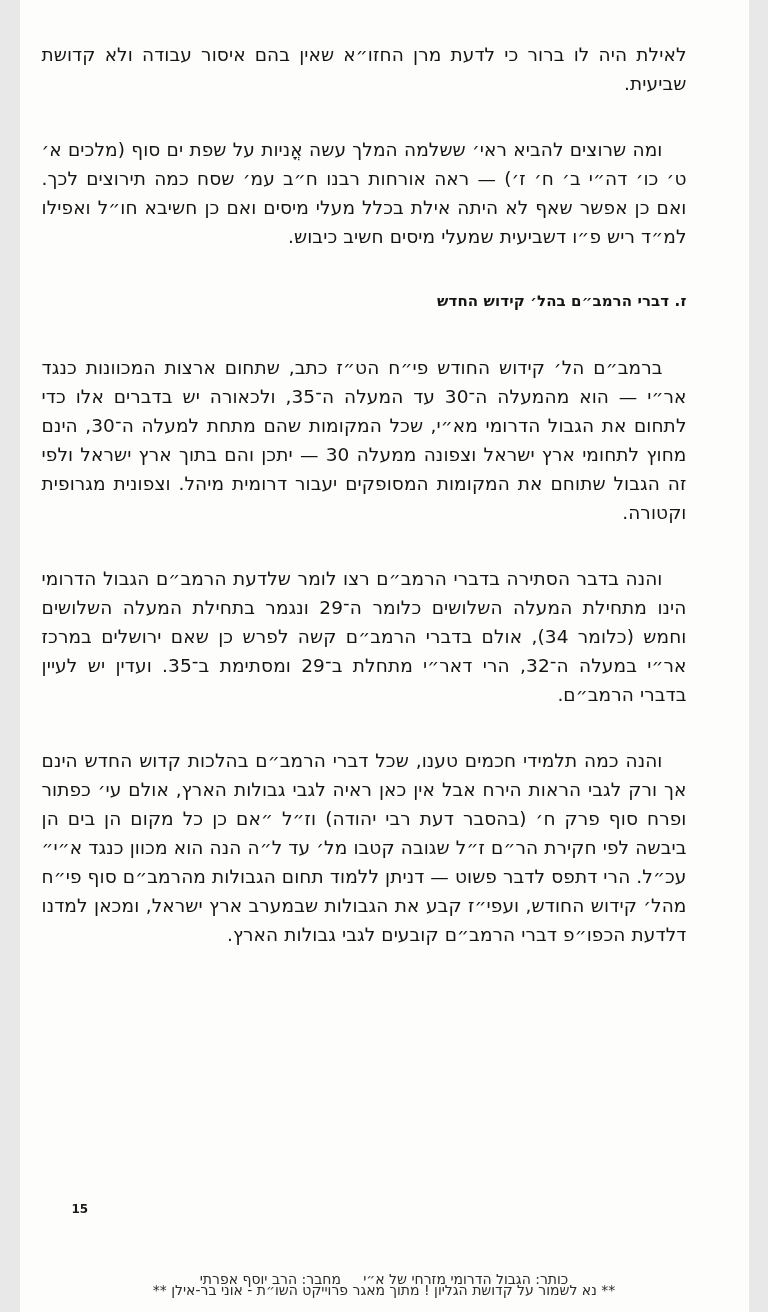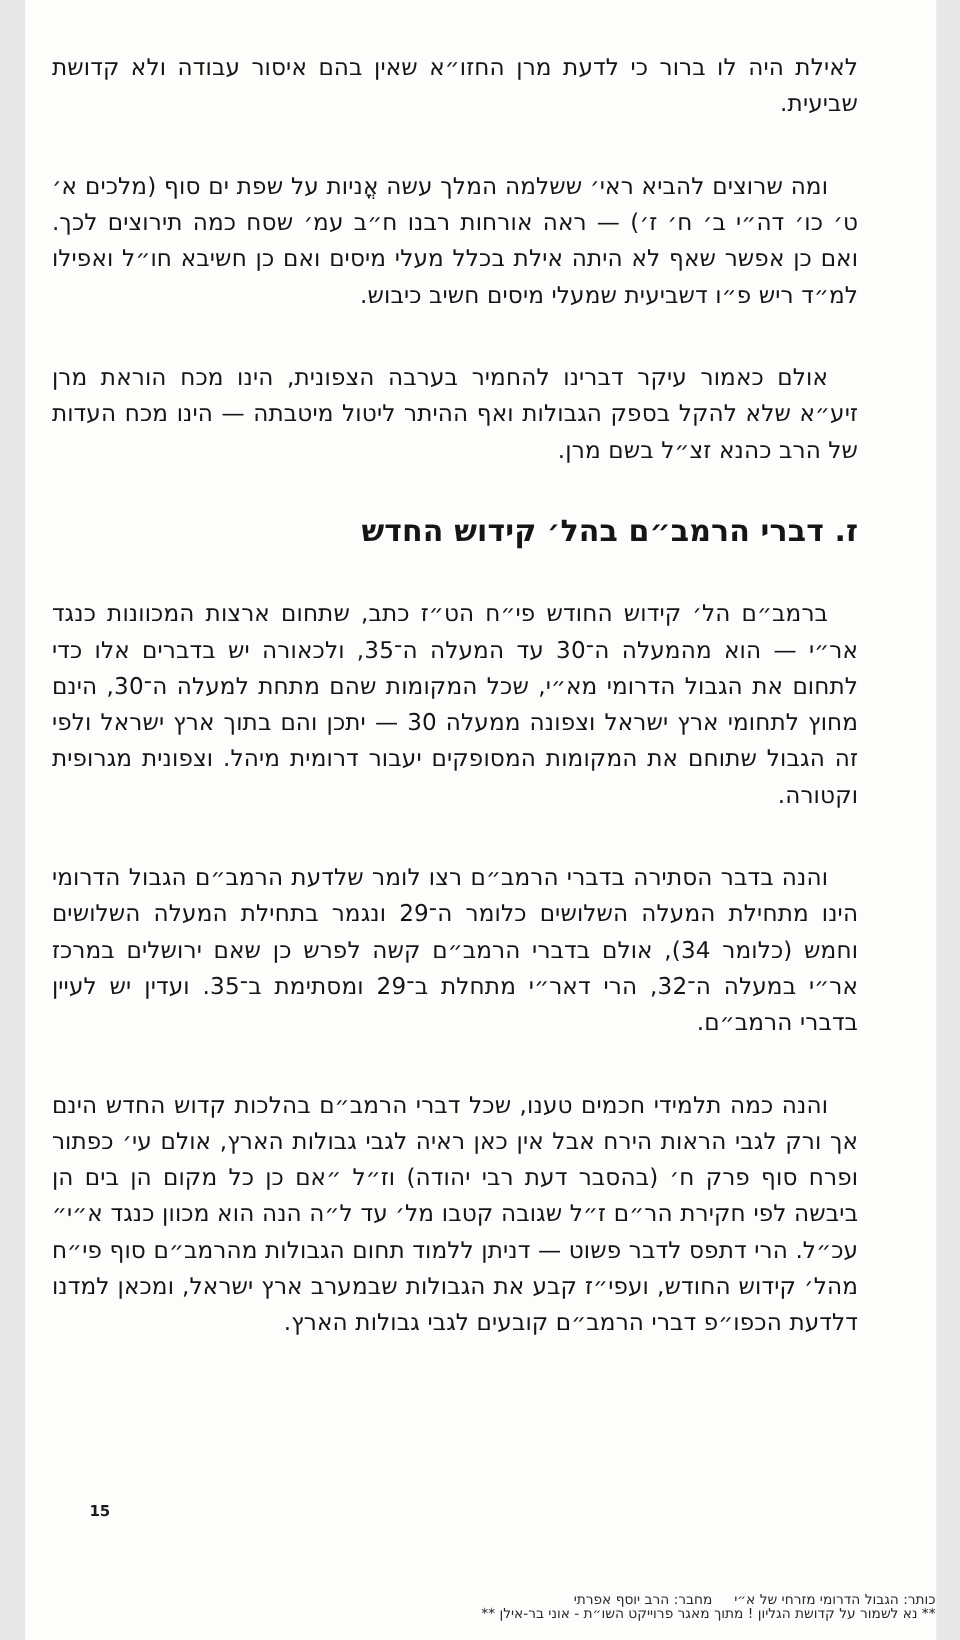--- a/index.html
+++ b/index.html
@@ -25,55 +25,54 @@
     direction: rtl;
     text-align: justify;
     font-size: 18.5px;
     line-height: 29px;
     letter-spacing: 0.1px;
   }
   .para { margin: 0; }
   .para.indent { text-indent: 24px; margin-top: 37px; }
   .section-heading {
     font-weight: bold;
-    font-size: 24px;
+    font-size: 15px;
     margin: 36px 0 7px 0;
     text-align: right;
     text-indent: 0;
   }
   .page-number {
     position: absolute;
     left: 52px;
     top: 1202px;
     font-size: 12px;
     font-weight: bold;
     color: #1a1a1a;
   }
   .footer {
     position: absolute;
     left: 0;
     right: 0;
     top: 1274px;
-    text-align: right;
+    text-align: center;
     direction: rtl;
-    font-size: 11px;
+    font-size: 14px;
     line-height: 11px;
     color: #2a2a2a;
   }
   .footer-line { margin: 0; }
 </style>
 </head>
 <body>
 
 <div class="page">
 
   <div class="textblock">
     <p class="para">לאילת היה לו ברור כי לדעת מרן החזו״א שאין בהם איסור עבודה ולא קדושת שביעית.</p>
     <p class="para indent">ומה שרוצים להביא ראי׳ ששלמה המלך עשה אֳניות על שפת ים סוף (מלכים א׳ ט׳ כו׳ דה״י ב׳ ח׳ ז׳) — ראה אורחות רבנו ח״ב עמ׳ שסח כמה תירוצים לכך. ואם כן אפשר שאף לא היתה אילת בכלל מעלי מיסים ואם כן חשיבא חו״ל ואפילו למ״ד ריש פ״ו דשביעית שמעלי מיסים חשיב כיבוש.</p>
-    <p class="para indent">אולם כאמור עיקר דברינו להחמיר בערבה הצפונית, הינו מכח הוראת מרן זיע״א שלא להקל בספק הגבולות ואף ההיתר ליטול מיטבתה — הינו מכח העדות של הרב כהנא זצ״ל בשם מרן.</p>
 
     <h2 class="section-heading">ז. דברי הרמב״ם בהל׳ קידוש החדש</h2>
 
     <p class="para indent">ברמב״ם הל׳ קידוש החודש פי״ח הט״ז כתב, שתחום ארצות המכוונות כנגד אר״י — הוא מהמעלה ה־30 עד המעלה ה־35, ולכאורה יש בדברים אלו כדי לתחום את הגבול הדרומי מא״י, שכל המקומות שהם מתחת למעלה ה־30, הינם מחוץ לתחומי ארץ ישראל וצפונה ממעלה 30 — יתכן והם בתוך ארץ ישראל ולפי זה הגבול שתוחם את המקומות המסופקים יעבור דרומית מיהל. וצפונית מגרופית וקטורה.</p>
     <p class="para indent">והנה בדבר הסתירה בדברי הרמב״ם רצו לומר שלדעת הרמב״ם הגבול הדרומי הינו מתחילת המעלה השלושים כלומר ה־29 ונגמר בתחילת המעלה השלושים וחמש (כלומר 34), אולם בדברי הרמב״ם קשה לפרש כן שאם ירושלים במרכז אר״י במעלה ה־32, הרי דאר״י מתחלת ב־29 ומסתימת ב־35. ועדין יש לעיין בדברי הרמב״ם.</p>
     <p class="para indent">והנה כמה תלמידי חכמים טענו, שכל דברי הרמב״ם בהלכות קדוש החדש הינם אך ורק לגבי הראות הירח אבל אין כאן ראיה לגבי גבולות הארץ, אולם עי׳ כפתור ופרח סוף פרק ח׳ (בהסבר דעת רבי יהודה) וז״ל ״אם כן כל מקום הן בים הן ביבשה לפי חקירת הר״ם ז״ל שגובה קטבו מל׳ עד ל״ה הנה הוא מכוון כנגד א״י״ עכ״ל. הרי דתפס לדבר פשוט — דניתן ללמוד תחום הגבולות מהרמב״ם סוף פי״ח מהל׳ קידוש החודש, ועפי״ז קבע את הגבולות שבמערב ארץ ישראל, ומכאן למדנו דלדעת הכפו״פ דברי הרמב״ם קובעים לגבי גבולות הארץ.</p>
   </div>
 
   <div class="page-number">15</div>
 

